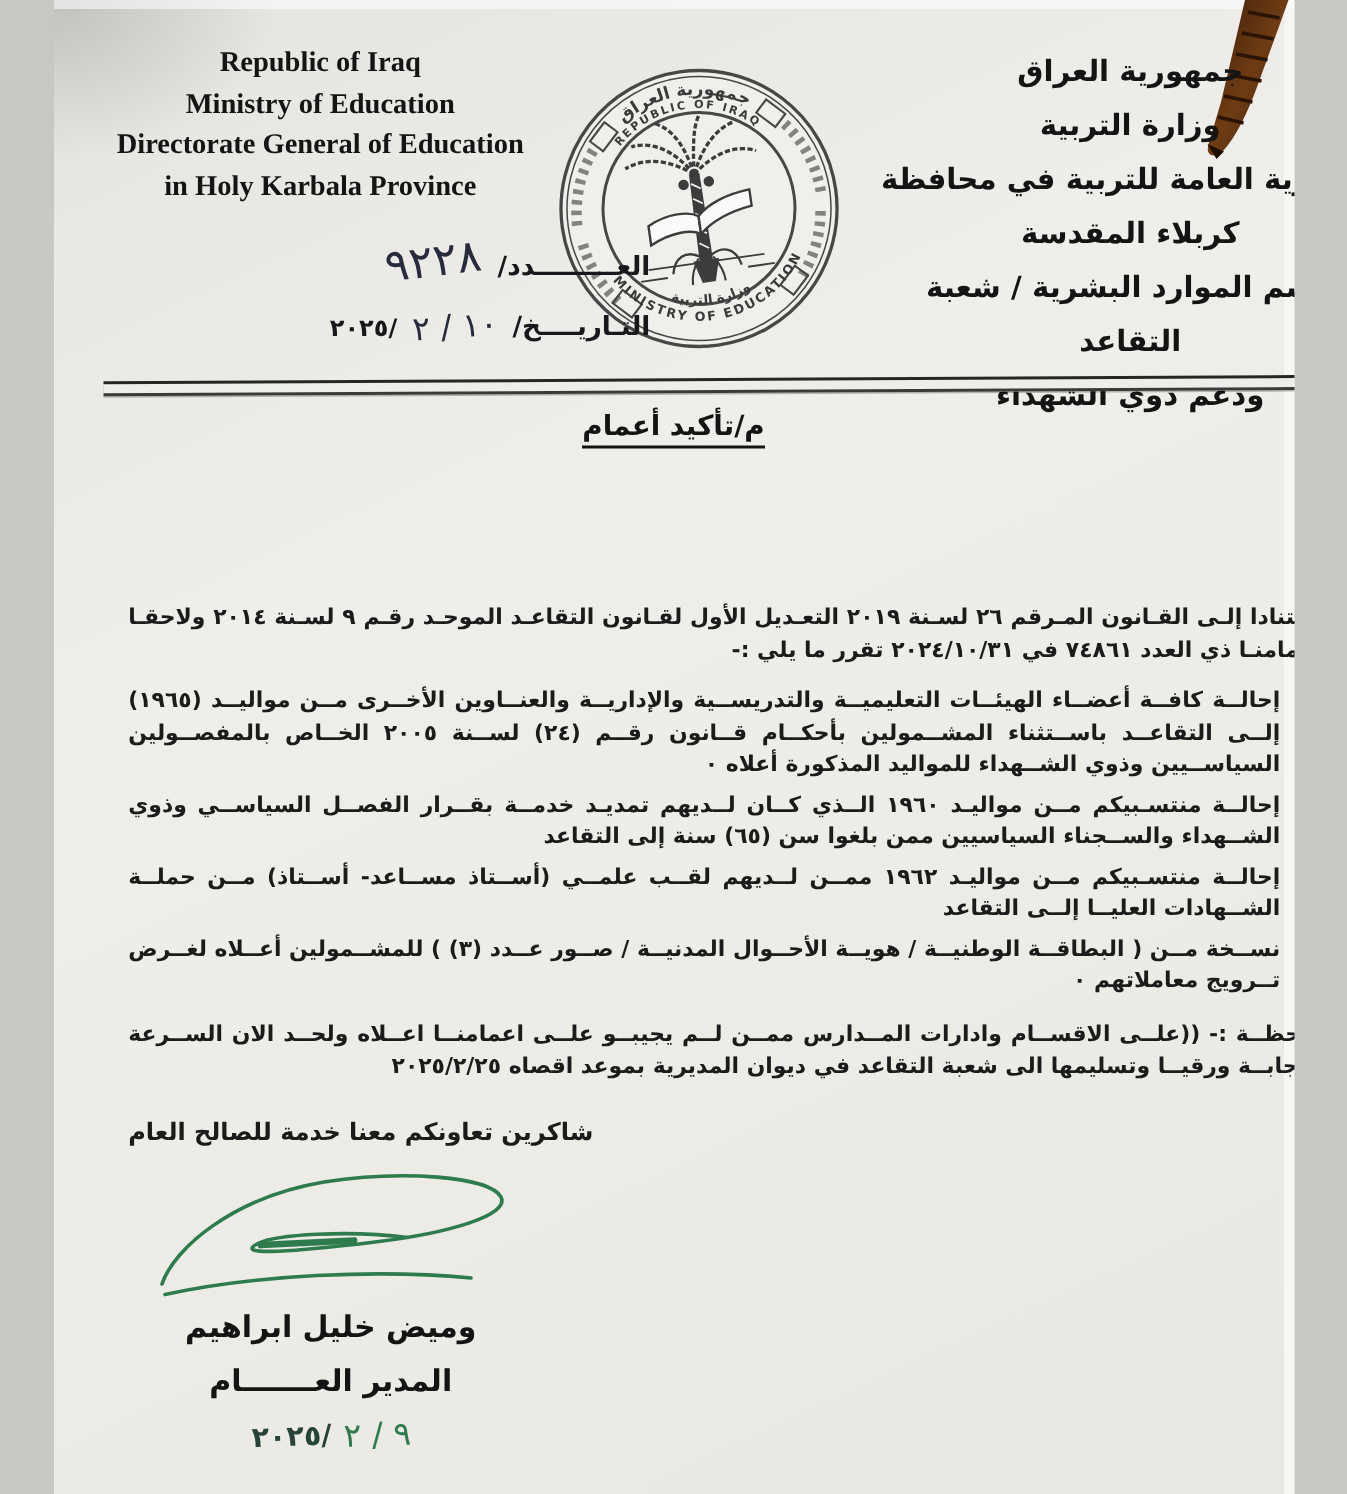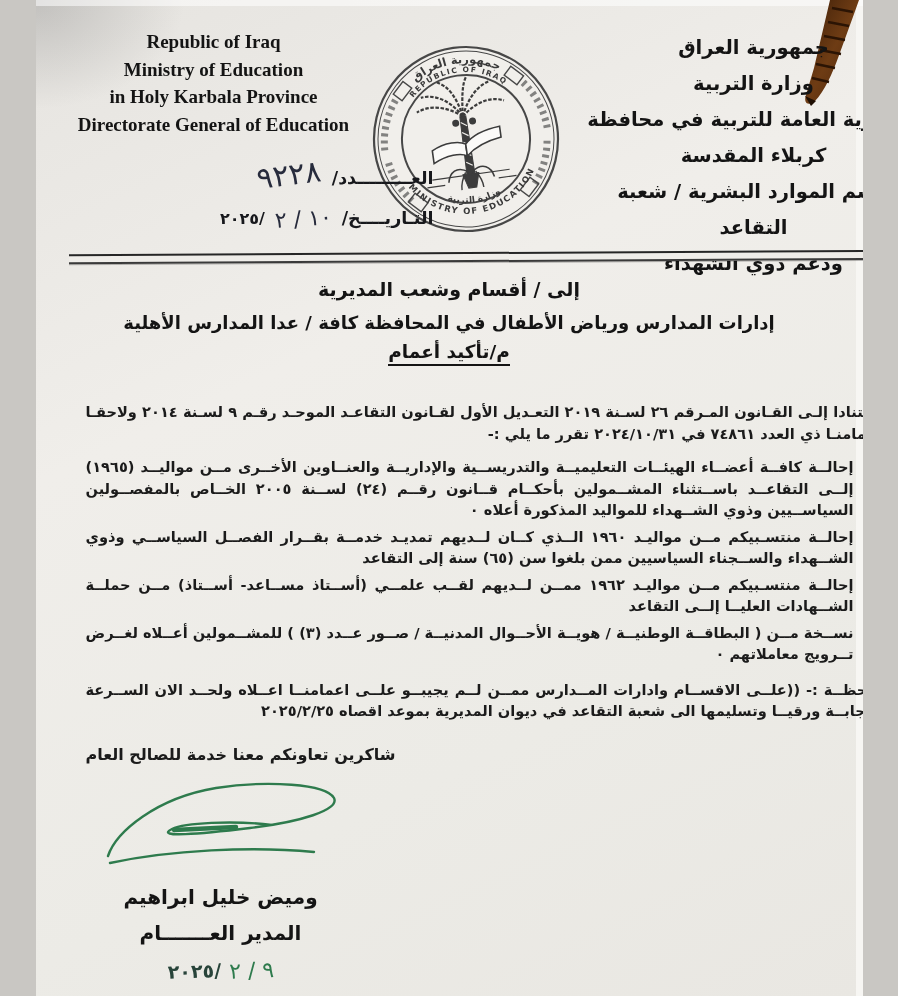--- a/index.html
+++ b/index.html
@@ -53,21 +53,21 @@
   .intro{margin-bottom:12px !important;}
   .item{display:flex;direction:rtl;gap:8px;margin-bottom:5px;}
   .item-num{flex:0 0 26px;white-space:nowrap;}
   .item-text{flex:1;text-align:justify;}
   .note{margin-top:14px !important;}
   .closing{margin-top:22px !important;text-align:left;font-size:16px;}
 
   
   .sig-block{position:absolute;left:30px;top:770px;width:310px;text-align:center;}
   .sig-svg{width:270px;height:100px;margin:0 auto;display:block;}
-  .sig-name{font-weight:bold;font-size:20px;color:#141414;margin-top:15px;}
+  .sig-name{font-weight:bold;font-size:20px;color:#141414;margin-top:2px;}
   .sig-title{font-weight:bold;font-size:20px;color:#141414;margin-top:12px;letter-spacing:1px;}
   .sig-date{margin-top:14px;display:flex;direction:rtl;justify-content:center;gap:8px;
     transform:rotate(-2deg);}
   .sig-date .green{color:#2e7b4d;font-size:22px;font-weight:400;letter-spacing:3px;}
   .sig-date .year{color:#28443a;font-weight:bold;font-size:19px;letter-spacing:1px;}
 </style>
 </head>
 <body>
 
 <div class="page">
@@ -85,22 +85,22 @@
       </linearGradient>
     </defs>
     <path d="M 47,0 L 76,0 L 71,14 L 55,58 C 50,72 41,92 32,101 C 26,106 20,104 23,95 L 31,68 Z" fill="url(#gb)"></path>
     <path d="M 49,8 L 70,12 M 45,22 L 66,26 M 41,36 L 62,40 M 37,50 L 58,54 M 33,64 L 52,68 M 29,78 L 46,82" stroke="#2b1404" stroke-width="2.5" fill="none"></path>
     <path d="M 22,96 L 33,101 L 28,106 Z" fill="#1f0f03"></path>
   </svg>
 
   <div class="en-head">
     <div>Republic of  Iraq</div>
     <div>Ministry of Education</div>
+    <div>Directorate General of Education</div>
     <div>in Holy Karbala Province</div>
-    <div>Directorate General of Education</div>
   </div>
 
   <svg class="seal" viewBox="0 0 194 194">
     <g transform="rotate(-8 97 97)" stroke="#474747" fill="none">
       <circle cx="97" cy="97" r="92" stroke-width="2.2" fill="#f1efeb"></circle>
       <circle cx="97" cy="97" r="88" stroke-width="1"></circle>
       <circle cx="97" cy="97" r="64" stroke-width="2"></circle>
 
       <g stroke-width="1.4" fill="#f1efeb">
         <rect x="89" y="12" width="16" height="11" transform="rotate(45 97 97)"></rect>
@@ -177,22 +177,20 @@
     <div class="ref-row">
       <span>التـاريــــخ/</span>
       <span class="hand hand-date">١٠ / ٢</span>
       <span class="ref-year">/٢٠٢٥</span>
     </div>
   </div>
 
   <div class="rule"></div>
 
   <div class="addressee ar">
-    <div class="addr-1">إلى / أقسام وشعب المديرية</div>
-    <div class="addr-2">إدارات المدارس ورياض الأطفال في المحافظة كافة / عدا المدارس الأهلية</div>
     <div><span class="subject">م/تأكيد أعمام</span></div>
   </div>
 
   <div class="body ar">
     <p class="intro">اسـتنادا إلـى القـانون المـرقم ٢٦ لسـنة ٢٠١٩ التعـديل الأول لقـانون التقاعـد الموحـد رقـم ٩ لسـنة ٢٠١٤ ولاحقـا بأعمامنـا ذي العدد ٧٤٨٦١ في ٢٠٢٤/١٠/٣١ تقرر ما يلي :-</p>
 
     <div class="item">
       <span class="item-num">١-</span>
       <span class="item-text">إحالــة كافــة أعضــاء الهيئــات التعليميــة والتدريســية والإداريــة والعنــاوين الأخــرى مــن مواليــد (١٩٦٥) إلــى التقاعــد باســتثناء المشــمولين بأحكــام قــانون رقــم (٢٤) لســنة ٢٠٠٥ الخــاص بالمفصــولين السياســيين وذوي الشــهداء للمواليد المذكورة أعلاه ٠</span>
     </div>

